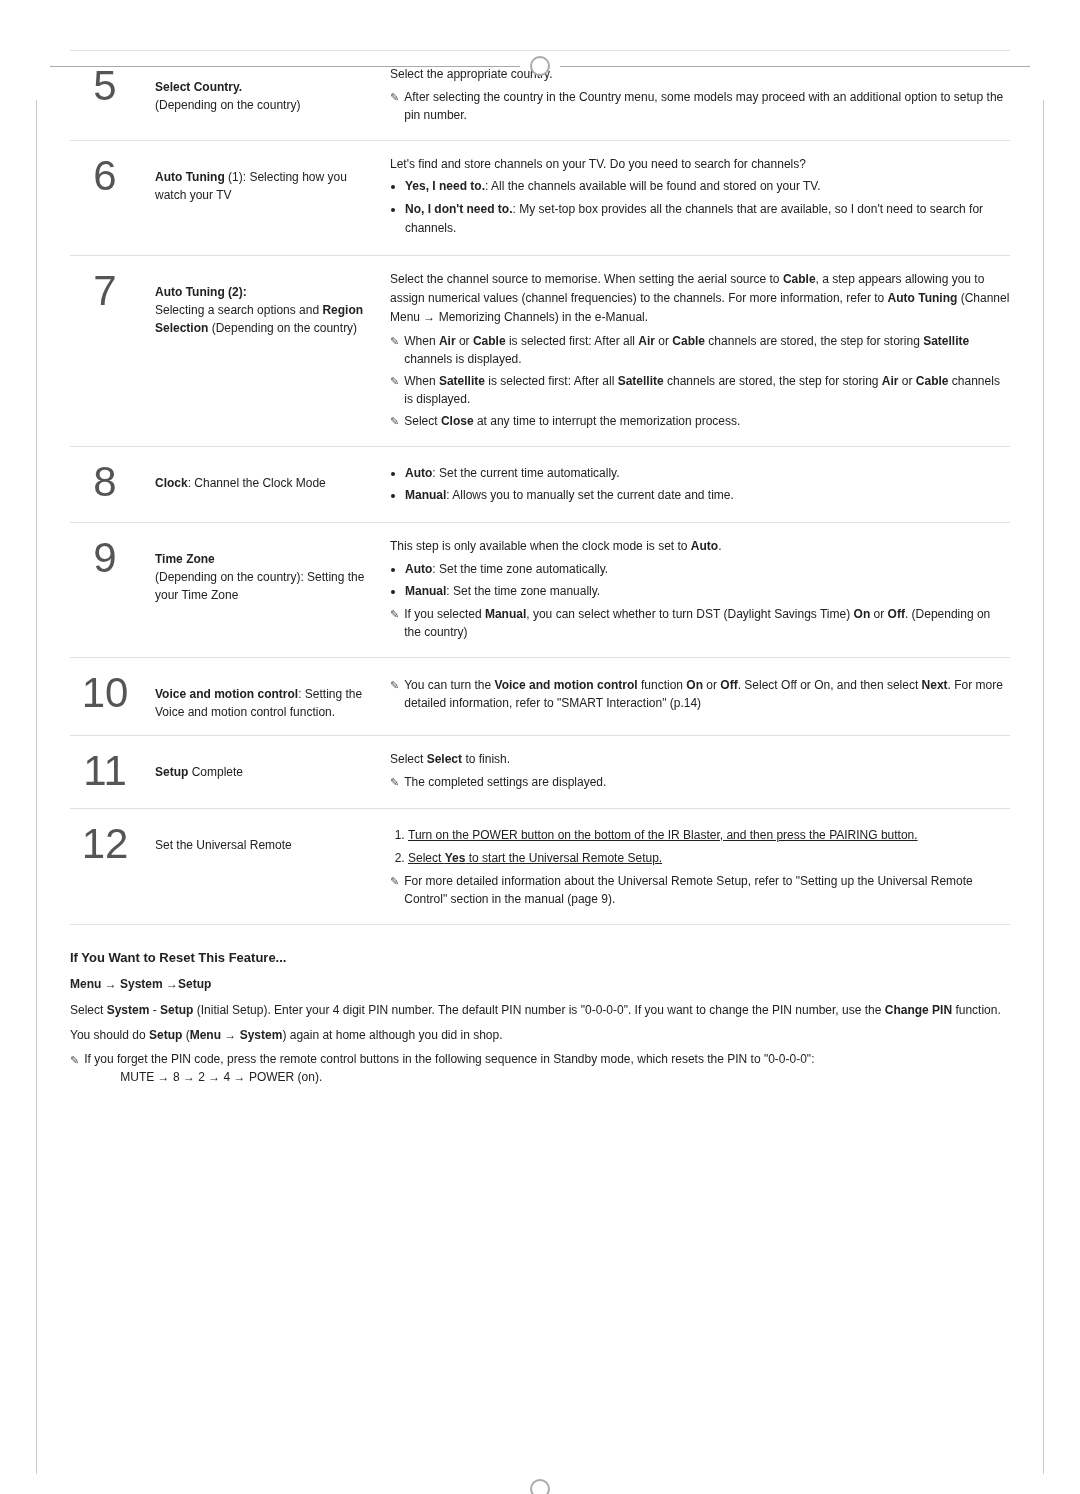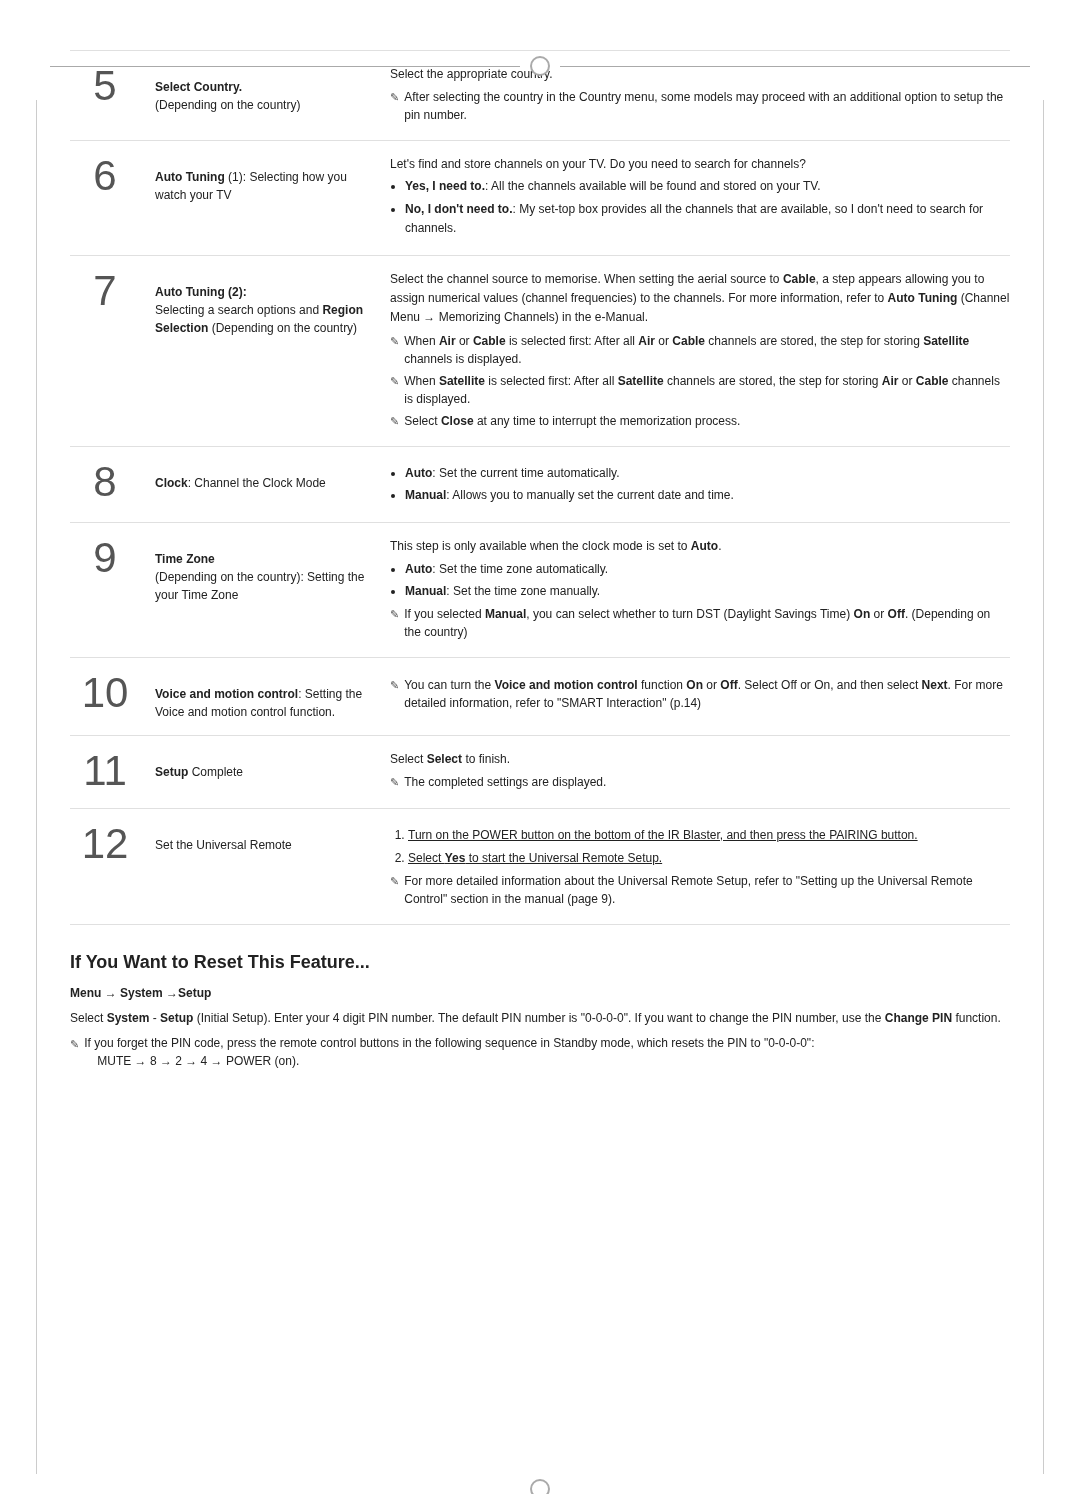--- a/index.html
+++ b/index.html
@@ -165,33 +165,33 @@
       color: #555;
       margin-top: 1px;
     }
 
     .note-text {
       font-size: 12px;
       line-height: 1.5;
     }
 
     .note-indent {
-      margin-left: 13px;
+      margin-left: 36px;
     }
 
     
     .reset-section {
       margin-top: 22px;
       font-size: 12px;
       line-height: 1.7;
     }
 
     .reset-title {
       font-weight: bold;
-      font-size: 18px;
+      font-size: 13px;
       margin-bottom: 4px;
     }
 
     .reset-section p {
       margin-bottom: 5px;
     }
 
     .reset-section .note-line {
       margin-top: 3px;
     }
@@ -356,20 +356,21 @@
           </td>
         </tr>
 
       </tbody>
     </table>
 
     <div class="reset-section">
       <p class="reset-title">If You Want to Reset This Feature...</p>
       <p><strong>Menu</strong> → <strong>System</strong> →<strong>Setup</strong></p>
       <p>Select <strong>System</strong> - <strong>Setup</strong> (Initial Setup). Enter your 4 digit PIN number. The default PIN number is "0-0-0-0". If you want to change the PIN number, use the <strong>Change PIN</strong> function.</p>
+      <p>You should do <strong>Setup</strong> (<strong>Menu</strong> → <strong>System</strong>) again at home although you did in shop.</p>
       <div class="note-line">
         <span class="note-icon">✎</span>
         <span class="note-text">If you forget the PIN code, press the remote control buttons in the following sequence in Standby mode, which resets the PIN to "0-0-0-0":<br><span class="note-indent">MUTE → 8 → 2 → 4 → POWER (on).</span></span>
       </div>
     </div>
   </div>
 
   <div class="bottom-circle"></div>
 
 </div>

